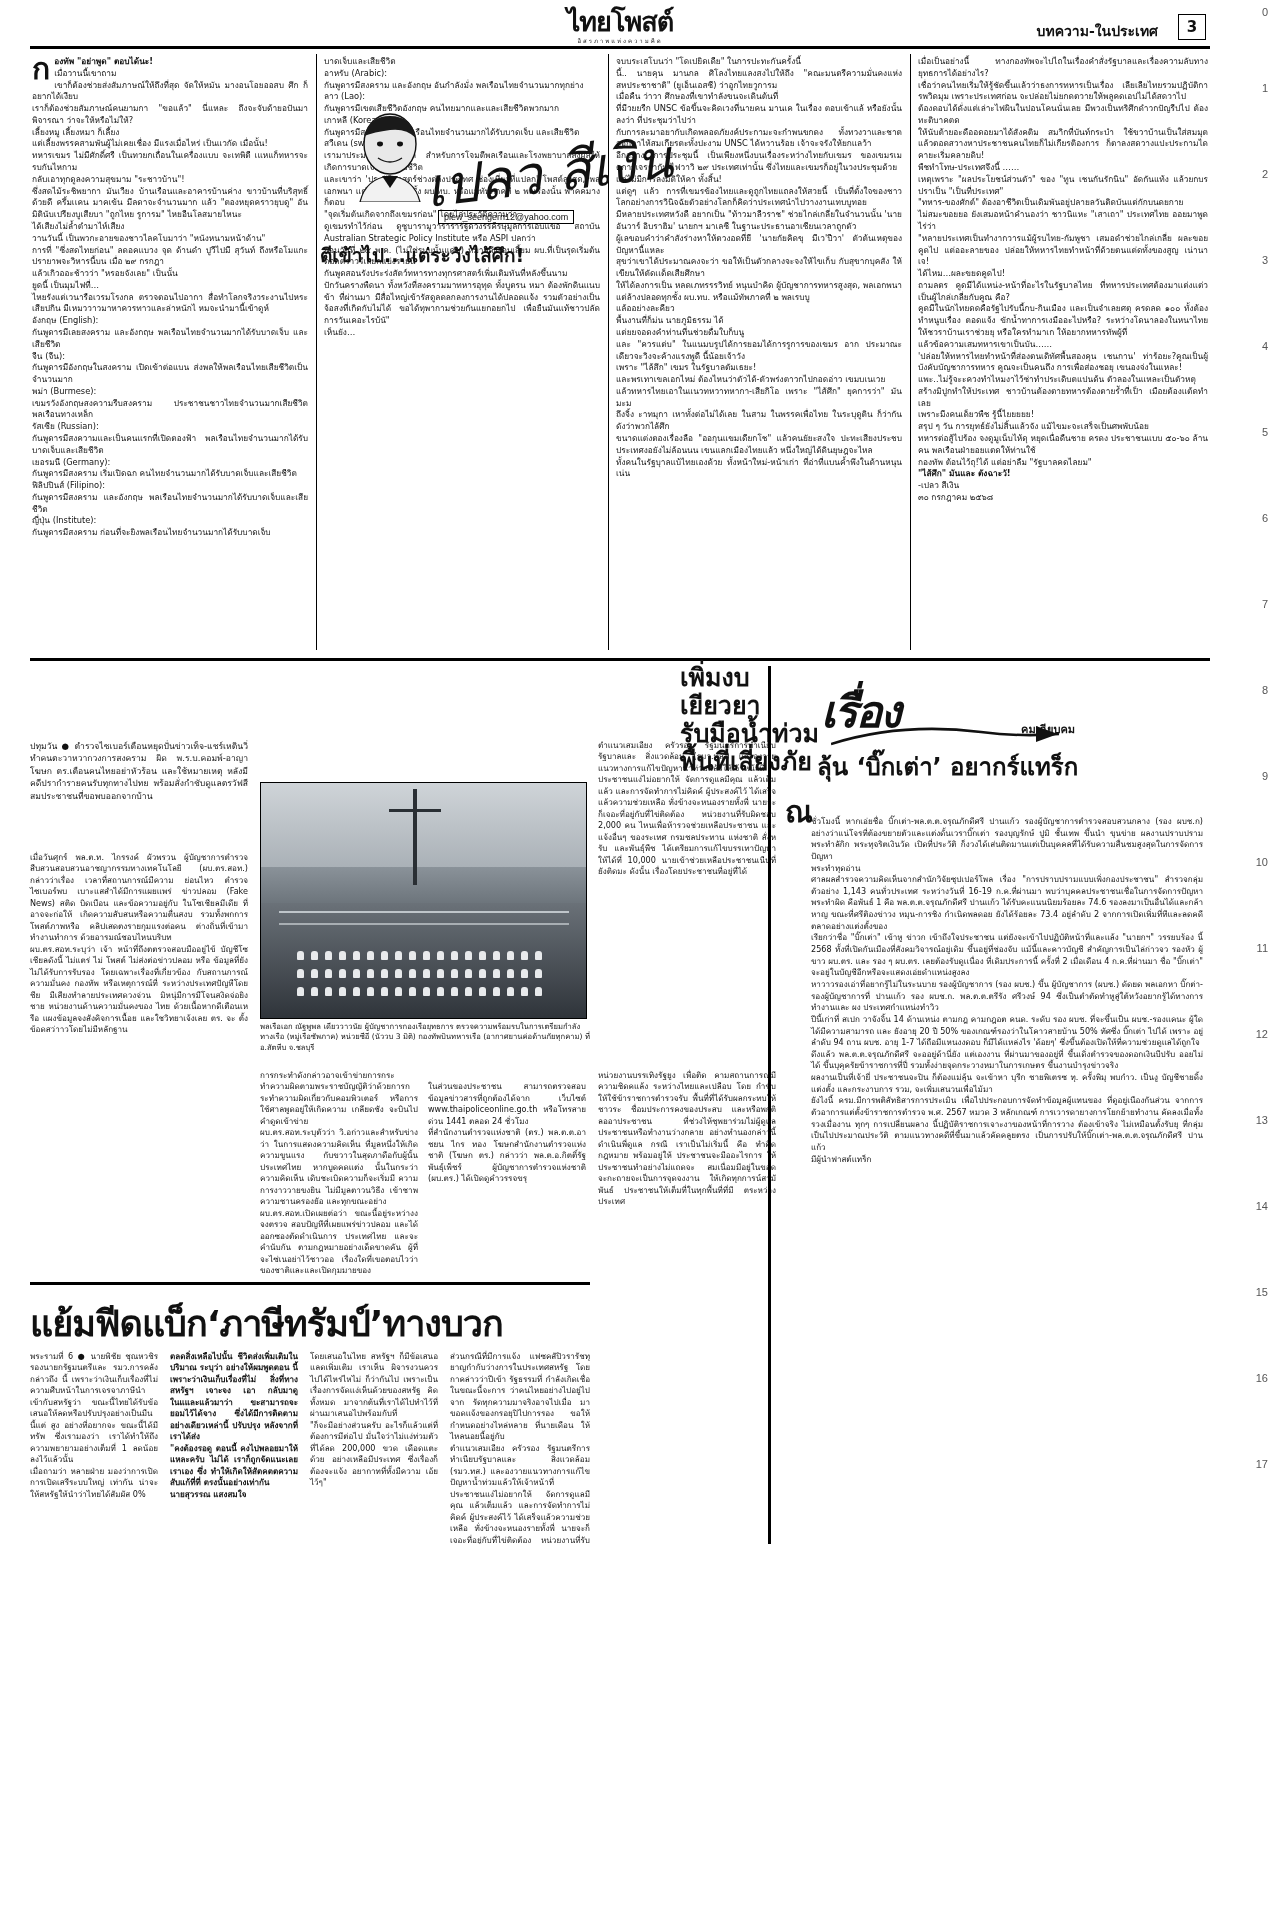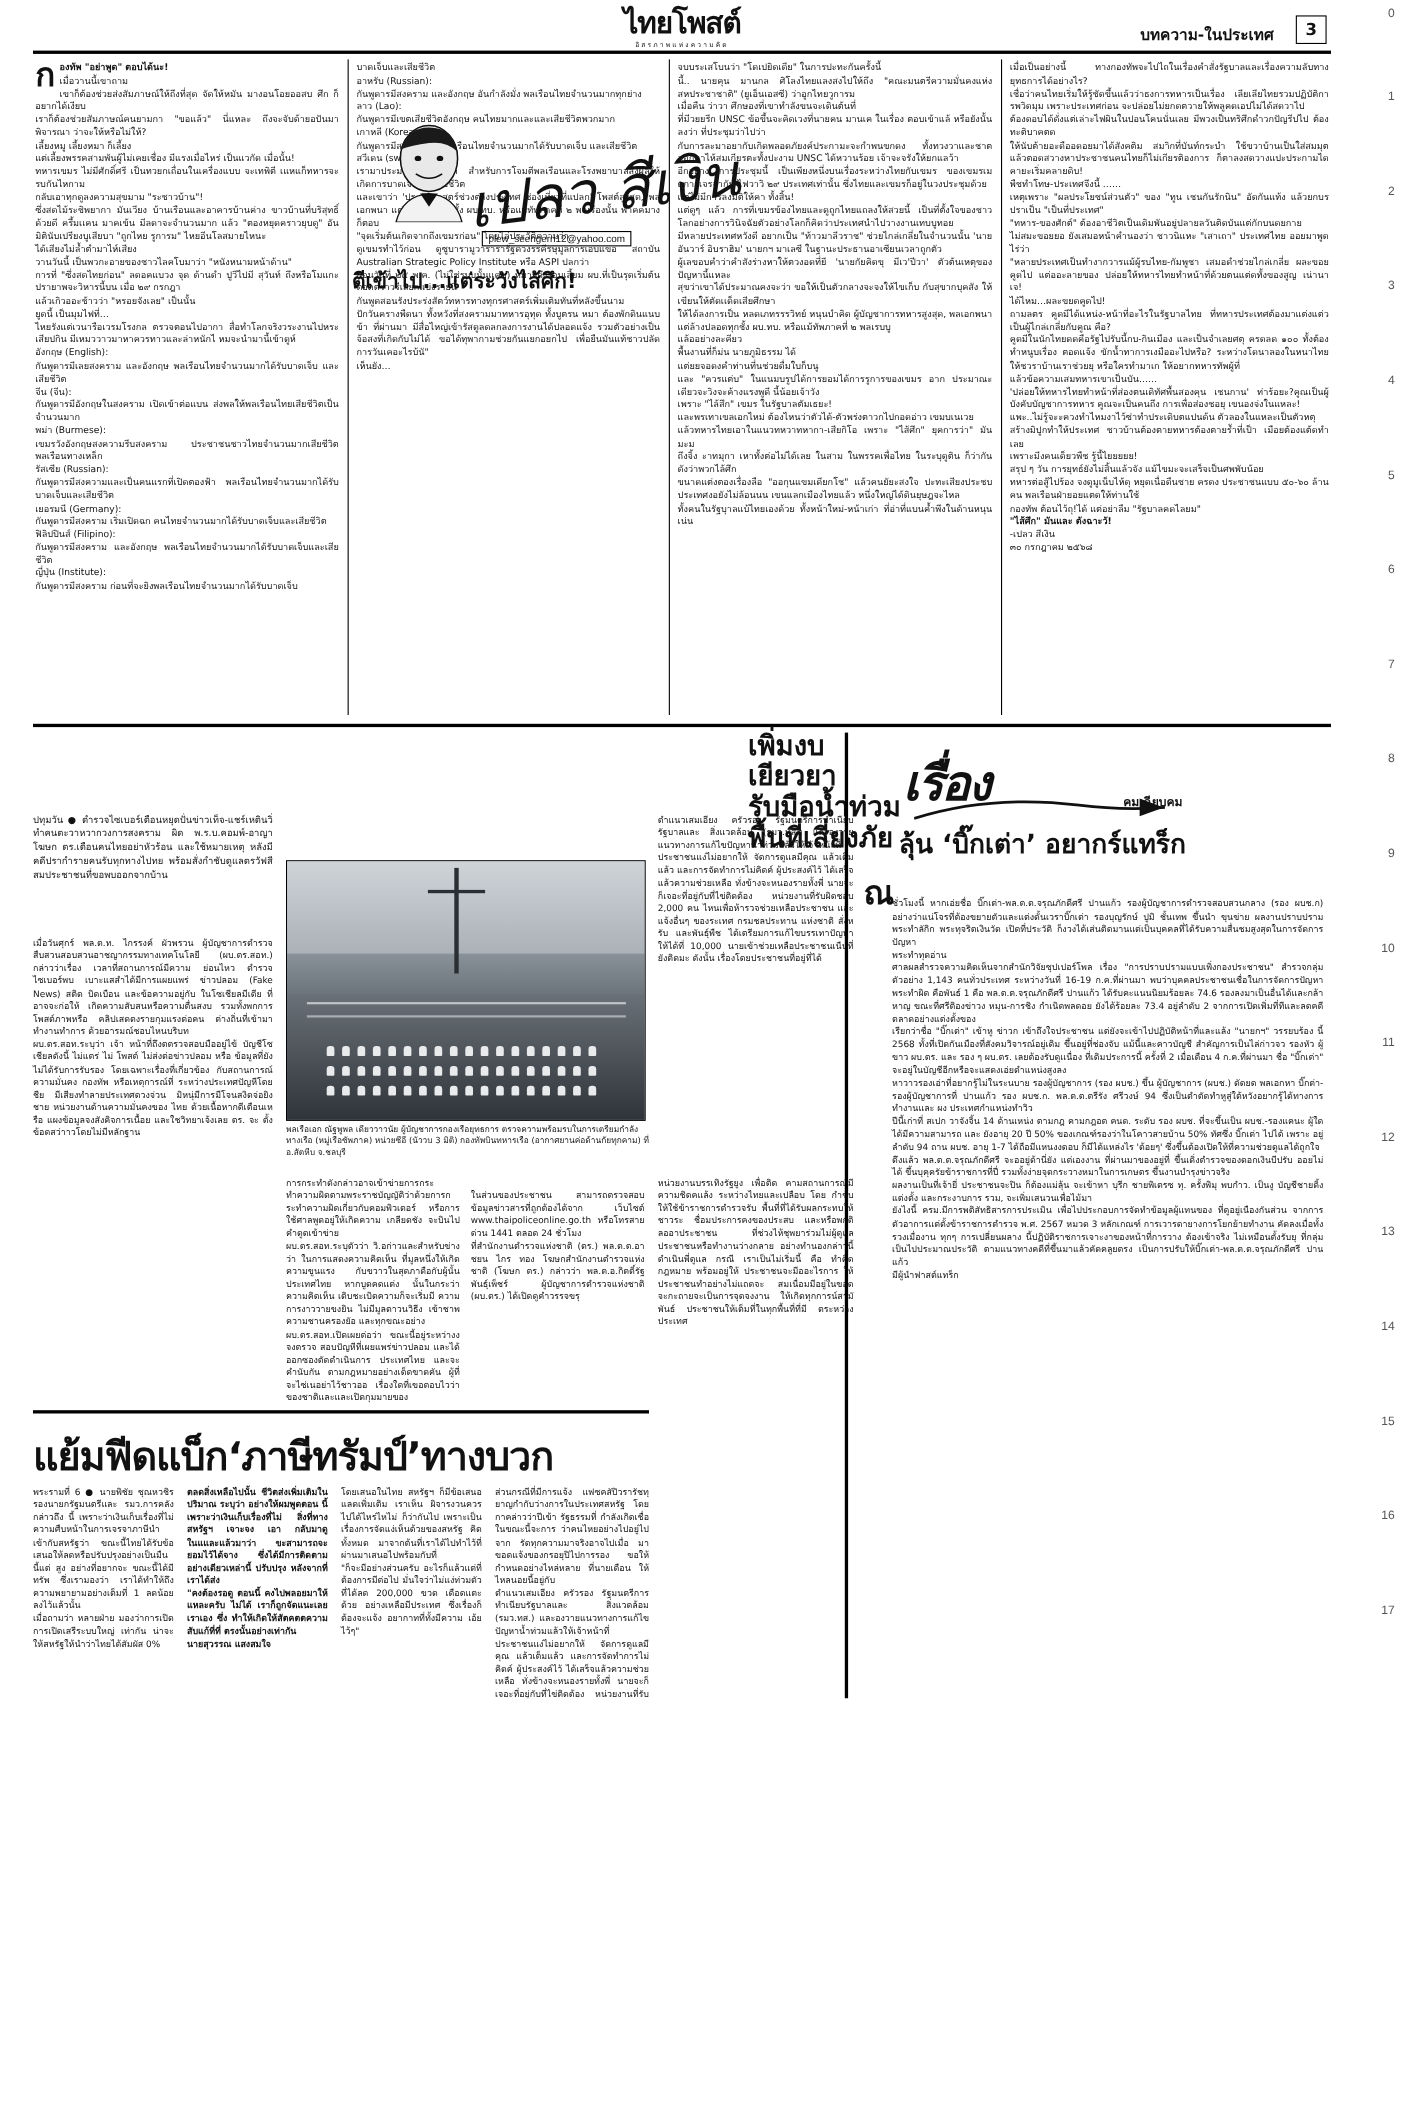--- a/index.html
+++ b/index.html
@@ -107,21 +107,21 @@
         <span>เยอรมนี (Germany):</span><br>
         <span>กันพูดารมีสงคราม เริ่มเปิดฉก คนไทยจำนวนมากได้รับบาดเจ็บและเสียชีวิต</span><br>
         <span>ฟิลิปปินส์ (Filipino):</span><br>
         <span>กันพูดารมีสงคราม และอังกฤษ พลเรือนไทยจำนวนมากได้รับบาดเจ็บและเสียชีวิต</span><br>
         <span>ญี่ปุ่น (Institute):</span><br>
         <span>กันพูดารมีสงคราม ก่อนที่จะยิงพลเรือนไทยจำนวนมากได้รับบาดเจ็บ</span>
       </div>
 
       <div class="col" style="left:294px;width:276px;">
         <span>บาดเจ็บและเสียชีวิต</span><br>
-        <span>อาหรับ (Russian):</span><br>
+        <span>อาหรับ (Arabic):</span><br>
         <span>กันพูดารมีสงคราม และอังกฤษ อันกำลังมั่ง พลเรือนไทยจำนวนมากทุกย่าง</span><br>
         <span>ลาว (Lao):</span><br>
         <span>กันพูดารมีเขตเสียชีวิตอังกฤษ คนไทยมากและและเสียชีวิตพวกมาก</span><br>
         <span>เกาหลี (Korean):</span><br>
         <span>กันพูดารมีสงความกูย พลเรือนไทยจำนวนมากได้รับบาดเจ็บ และเสียชีวิต</span><br>
         <span>สวีเดน (swedish):</span><br>
         <span>เรามาประมาณว่าเกิดสุขา สำหรับการโจมตีพลเรือนและโรงพยาบาลสงผลให้เกิดการบาดเจ็บและเสียชีวิต</span><br>
         <span>และเขาว่า 'ประวัติศาสตร์ช่วงต่างประเทศ ช่องเที่ยวที่แปลก' โพสต์สูงสุด, พลเอกพนา แต่ล้างปลอดทุกชั้ง ผบ.ทบ. หรือแม้ทัพภาคที่ ๒ พลเรืองนั้น พาคคมาง ก็ตอบ</span><br>
         <span>"จุดเริ่มต้นเกิดจากถึงเขมรก่อน" โดยไล่ประวัติความว่า</span><br>
         <span>ดูเขมรทำไว้ก่อน ดูซูบารามูวารารารัฐดวงรรคีรษุมูลการเอบแขอ สถาบัน Australian Strategic Policy Institute หรือ ASPI ปลกว่า</span><br>

